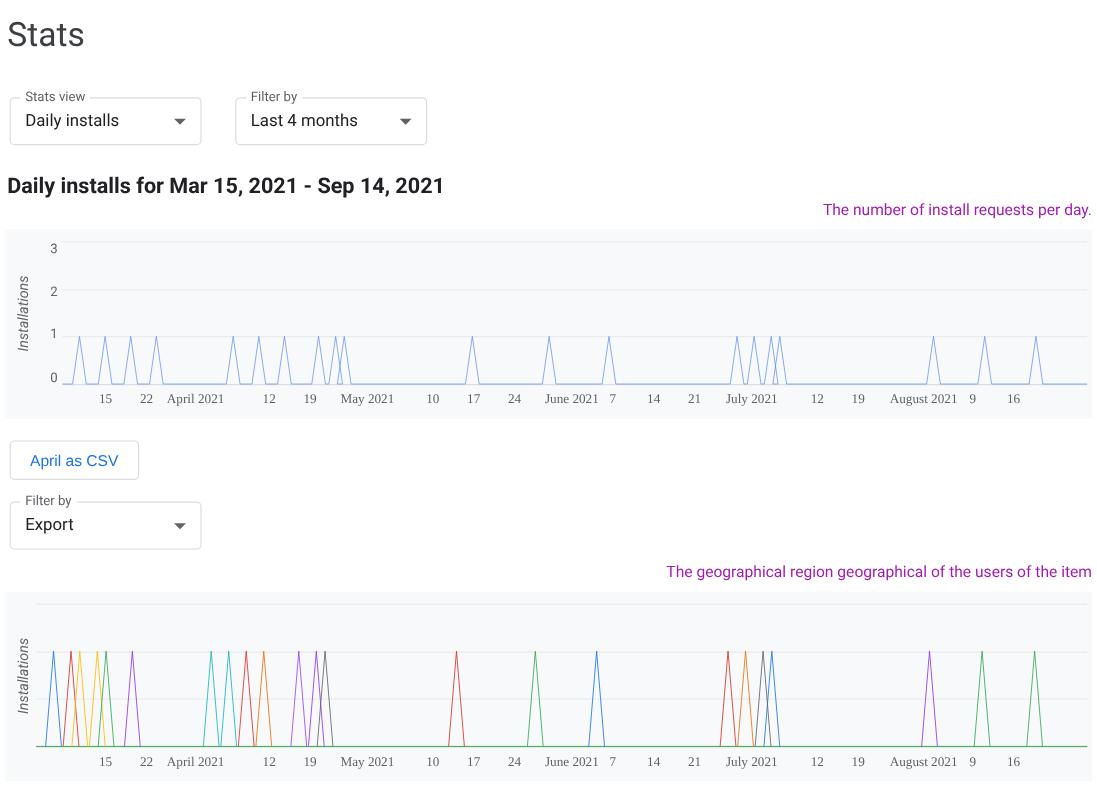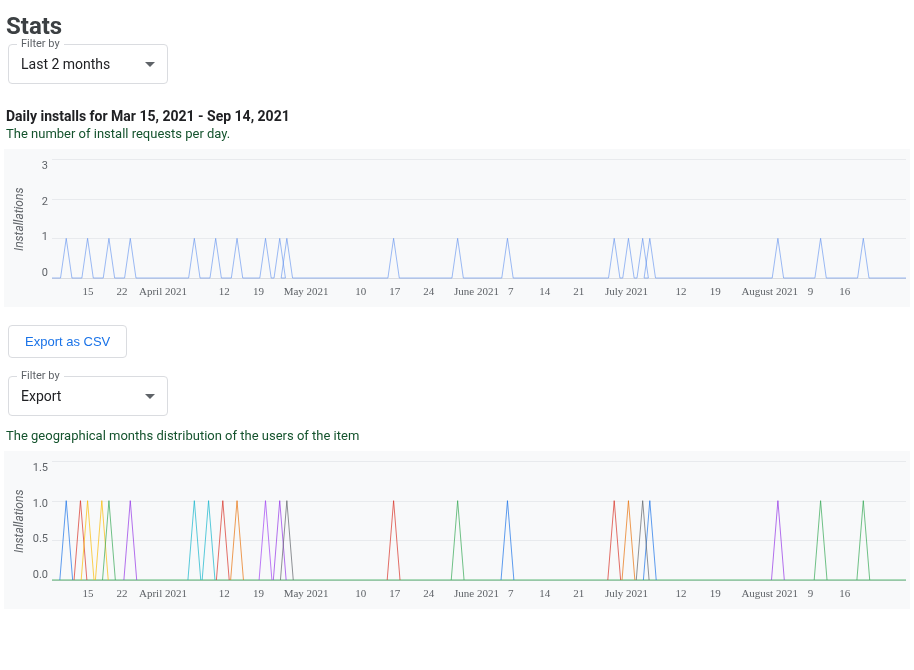--- a/index.html
+++ b/index.html
@@ -5,23 +5,23 @@
   * { box-sizing: border-box; }
   body {
     margin: 0;
     padding: 8px 4px;
     font-family: Roboto, Arial, sans-serif;
     font-size: 13px;
     color: #202124;
     background: #fff;
   }
   .page-title {
-    font-size: 24px;
-    font-weight: 700;
-    margin: 4px 0 4px 2px;
+    font-size: 28px;
+    font-weight: 400;
+    margin: 4px 0 36px 2px;
     color: #3c4043;
   }
   .controls-row {
     display: flex;
     gap: 28px;
     margin: 0 0 24px 4px;
   }
   .material-select {
     position: relative;
     border: 1px solid #dadce0;
@@ -51,29 +51,30 @@
   .material-select .caret {
     width: 0; height: 0;
     border-left: 5px solid transparent;
     border-right: 5px solid transparent;
     border-top: 5px solid #5f6368;
   }
   .chart-section {
     margin-bottom: 18px;
   }
   .chart-title {
-    font-size: 14px;
+    font-size: 18px;
     font-weight: 700;
     margin: 0 0 2px 2px;
     color: #202124;
   }
   .chart-subtitle {
     font-size: 13px;
-    color: #14532d;
+    color: #a21caf;
     margin: 0 0 8px 2px;
+    text-align: right;
   }
   .chart-frame {
     background: #f8f9fa;
     padding: 10px 4px 8px 4px;
     position: relative;
   }
   .plot-wrap {
     display: flex;
     align-items: stretch;
   }
@@ -140,22 +141,27 @@
 </style>
 </head>
 <body>
 
 
 
 <h1 class="page-title">Stats</h1>
 
 <div class="controls-row">
   <div class="material-select">
+    <span class="legend">Stats view</span>
+    <span class="value">Daily installs</span>
+    <span class="caret"></span>
+  </div>
+  <div class="material-select">
     <span class="legend">Filter by</span>
-    <span class="value">Last 2 months</span>
+    <span class="value">Last 4 months</span>
     <span class="caret"></span>
   </div>
 </div>
 
 
 <div class="chart-section">
   <div class="chart-title">Daily installs for Mar 15, 2021 - Sep 14, 2021</div>
   <div class="chart-subtitle">The number of install requests per day.</div>
 
   <div class="chart-frame">
@@ -193,44 +199,38 @@
         <span class="xtick" style="position: absolute; left: 65.8333%; transform: translateX(-50%);">July 2021</span>
         <span class="xtick" style="position: absolute; left: 72.5%; transform: translateX(-50%);">12</span>
         <span class="xtick" style="position: absolute; left: 76.6667%; transform: translateX(-50%);">19</span>
         <span class="xtick" style="position: absolute; left: 83.3333%; transform: translateX(-50%);">August 2021</span>
         <span class="xtick" style="position: absolute; left: 88.3333%; transform: translateX(-50%);">9</span>
         <span class="xtick" style="position: absolute; left: 92.5%; transform: translateX(-50%);">16</span>
       </div>
   </div>
 </div>
 
-<button class="export-btn">Export as CSV</button>
+<button class="export-btn">April as CSV</button>
 
 
 <div class="controls-row" style="margin-bottom:12px;">
   <div class="material-select">
     <span class="legend">Filter by</span>
     <span class="value">Export</span>
     <span class="caret"></span>
   </div>
 </div>
 
-<div class="chart-subtitle">The geographical months distribution of the users of the item</div>
+<div class="chart-subtitle">The geographical region geographical of the users of the item</div>
 
 
 <div class="chart-section">
   <div class="chart-frame">
     <div class="plot-wrap">
       <div class="ylabel">Installations</div>
-      <div class="yaxis" id="region-yaxis">
-          <span>1.5</span>
-          <span>1.0</span>
-          <span>0.5</span>
-          <span>0.0</span>
-        </div>
       <div class="plot-area" id="region-plot">
         <div class="gridline" style="top:0%"></div>
         <div class="gridline" style="top:33.3%"></div>
         <div class="gridline" style="top:66.6%"></div>
         <svg class="lines" id="region-svg" viewBox="0 0 120 100" preserveAspectRatio="none">
             <line x1="0" x2="120" y1="100" y2="100" stroke="#34a853" stroke-width="0.8" vector-effect="non-scaling-stroke"></line>
             <path d="M 3.1 100 L 4 33.33333333333334 L 4.9 100" fill="none" stroke="#d93025" stroke-width="0.7" vector-effect="non-scaling-stroke"></path>
             <path d="M 23.1 100 L 24 33.33333333333334 L 24.9 100" fill="none" stroke="#d93025" stroke-width="0.7" vector-effect="non-scaling-stroke"></path>
             <path d="M 47.1 100 L 48 33.33333333333334 L 48.9 100" fill="none" stroke="#d93025" stroke-width="0.7" vector-effect="non-scaling-stroke"></path>
             <path d="M 78.1 100 L 79 33.33333333333334 L 79.9 100" fill="none" stroke="#d93025" stroke-width="0.7" vector-effect="non-scaling-stroke"></path>

